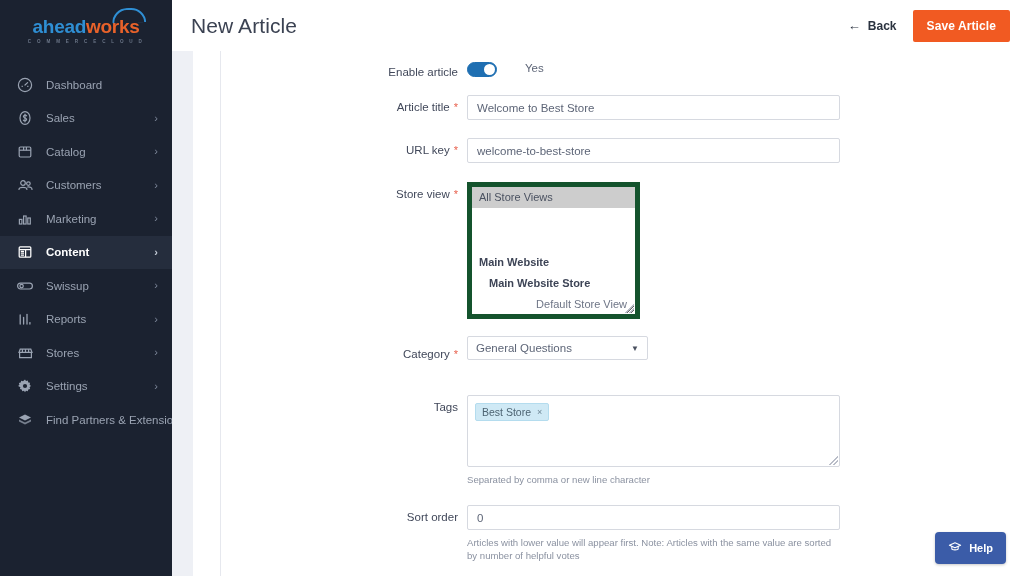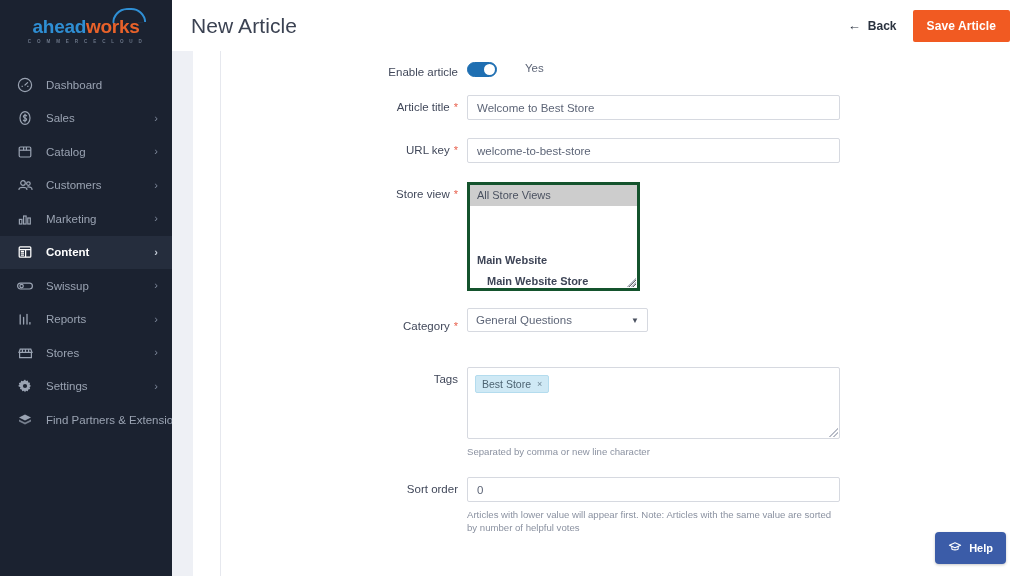--- a/index.html
+++ b/index.html
@@ -155,22 +155,22 @@
   }
   .toggle .knob {
     position: absolute; top: 1px; right: 1px;
     width: 11px; height: 11px; border-radius: 50%;
     background: #ffffff;
   }
   .toggle-label { font-size: 11.5px; color: #5d6577; }
 
   
   .store-list {
-    width: 173px; height: 109px;
-    border: 3px solid #14532d;
+    width: 173px; height: 137px;
+    border: 5px solid #14532d;
     background: #ffffff;
     position: relative;
     overflow: hidden;
     font-size: 11px;
     padding-top: 0;
     resize: vertical;
   }
   .store-opt {
     padding: 3px 6px 3px 7px;
     color: #5d6577;

